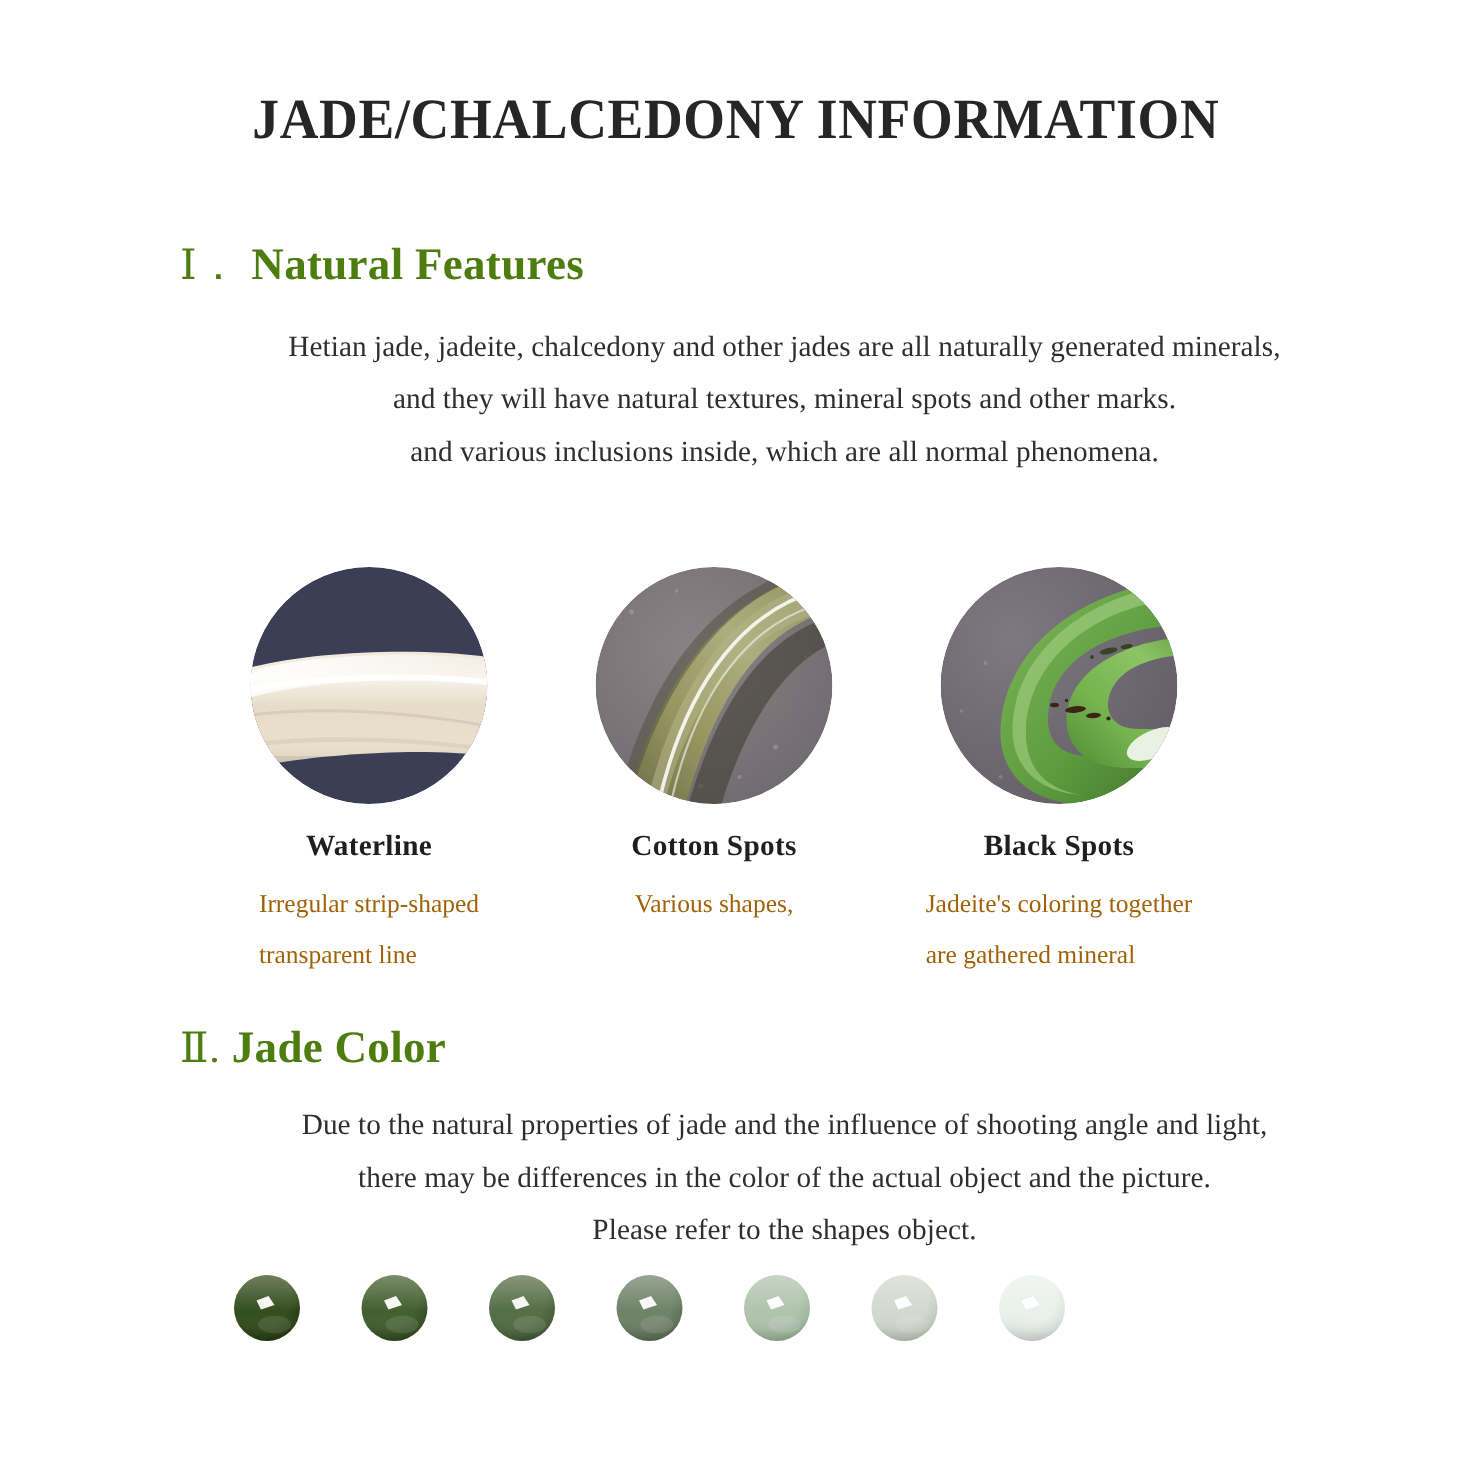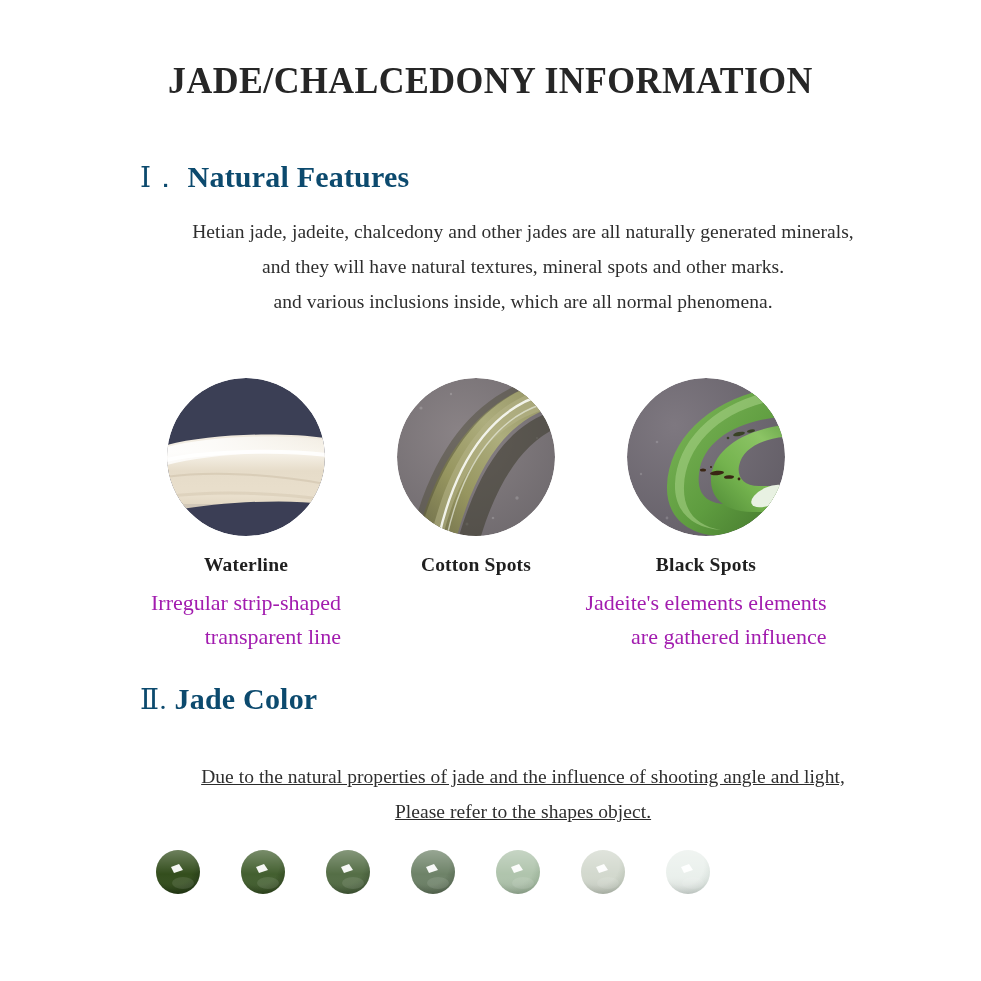--- a/index.html
+++ b/index.html
@@ -37,23 +37,23 @@
     letter-spacing: 0.5px;
     color: #262626;
     transform: scaleX(0.94);
     transform-origin: center center;
     white-space: nowrap;
   }
 
   
   .section-heading {
     position: absolute;
-    left: 140px;
+    left: 120px;
     font-size: 30px;
-    color: #0c4a6e;
+    color: #4d7c0f;
     white-space: nowrap;
     line-height: 1;
   }
   .section-heading .numeral {
     font-weight: normal;
     font-size: 28px;
     letter-spacing: 0.5px;
   }
   .section-heading .heading-text {
     font-weight: bold;
@@ -70,21 +70,21 @@
   }
   .body-line {
     font-size: 19.5px;
     line-height: 35px;
     color: #2e2e2e;
     white-space: nowrap;
     letter-spacing: 0.05px;
     text-align: center;
   }
   #para-1 { top: 214px; }
-  #para-2 { top: 759px; text-decoration: underline; }
+  #para-2 { top: 733px; }
 
   
   .features-row {
     position: absolute;
     left: 131px;
     top: 378px;
     width: 720px;
     display: flex;
   }
   .feature-col {
@@ -106,24 +106,24 @@
   .feature-title {
     margin-top: 18px;
     font-size: 19.5px;
     font-weight: bold;
     color: #1f1f1f;
     letter-spacing: 0.2px;
     white-space: nowrap;
   }
   .feature-desc {
     margin-top: 10px;
-    font-size: 22px;
+    font-size: 17px;
     line-height: 34px;
-    color: #a21caf;
-    text-align: right;
+    color: #a16207;
+    text-align: left;
     white-space: nowrap;
   }
 
   
   .swatch-row {
     position: absolute;
     left: 155px;
     top: 849px;
     width: 600px;
     height: 56px;
@@ -230,20 +230,21 @@
             <path d="M150,10 C100,22 56,66 34,158 L46,158 C66,78 106,40 160,28 Z" fill="#b6b588" opacity="0.55"></path>
             <path d="M148,16 C104,28 62,70 42,158" stroke="#f6f7ef" stroke-width="2.4" fill="none" opacity="0.95"></path>
             <path d="M146,26 C106,38 68,78 50,158" stroke="#e7e9dc" stroke-width="1.4" fill="none" opacity="0.7"></path>
             <path d="M158,2 C102,10 50,58 22,158 L14,158 C40,54 94,6 158,-4 Z" fill="#4c4a36" opacity="0.45"></path>
             <path d="M168,30 C120,40 86,78 62,158 L84,158 C104,92 136,54 172,46 Z" fill="#3c3a2c" opacity="0.55"></path>
           </g>
         </svg>
       </div>
       <div class="feature-title">Cotton Spots</div>
       <div class="feature-desc">
+        <div>Various shapes,</div>
       </div>
     </div>
 
     <div class="feature-col">
       <div class="feature-circle">
         <svg width="158" height="158" viewBox="0 0 158 158">
           <defs>
             <linearGradient id="bsGreen" x1="0" y1="1" x2="1" y2="0">
               <stop offset="0%" stop-color="#4f8a36"></stop>
               <stop offset="35%" stop-color="#74b34e"></stop>
@@ -287,33 +288,34 @@
               <ellipse cx="112" cy="56" rx="6" ry="2" transform="rotate(-12 112 56)"></ellipse>
               <ellipse cx="124" cy="53" rx="4" ry="1.6" transform="rotate(-10 124 53)"></ellipse>
               <circle cx="101" cy="60" r="1.3"></circle>
             </g>
             <ellipse cx="142" cy="118" rx="19" ry="9" transform="rotate(-24 142 118)" fill="#e8f1e2"></ellipse>
           </g>
         </svg>
       </div>
       <div class="feature-title">Black Spots</div>
       <div class="feature-desc">
-        <div>Jadeite's elements elements</div>
-        <div>are gathered influence</div>
+        <div>Jadeite's coloring together</div>
+        <div>are gathered mineral</div>
       </div>
     </div>
 
   </div>
 
   <div class="section-heading" id="heading-2">
     <span class="numeral">Ⅱ.</span><span>&nbsp;</span><span class="heading-text">Jade Color</span>
   </div>
 
   <div class="body-block" id="para-2">
     <div class="body-line">Due to the natural properties of jade and the influence of shooting angle and light,</div>
+    <div class="body-line">there may be differences in the color of the actual object and the picture.</div>
     <div class="body-line">Please refer to the shapes object.</div>
   </div>
 
   <div class="swatch-row" id="swatch-row">
       <div class="swatch" title="deep olive green" style="left: 0px;">
         <svg width="46" height="46" viewBox="0 0 46 46">
           <defs>
             <radialGradient id="sg0" cx="0.38" cy="0.32" r="0.78">
               <stop offset="0%" stop-color="#2f4a18"></stop>
               <stop offset="62%" stop-color="#2f4a18"></stop>

